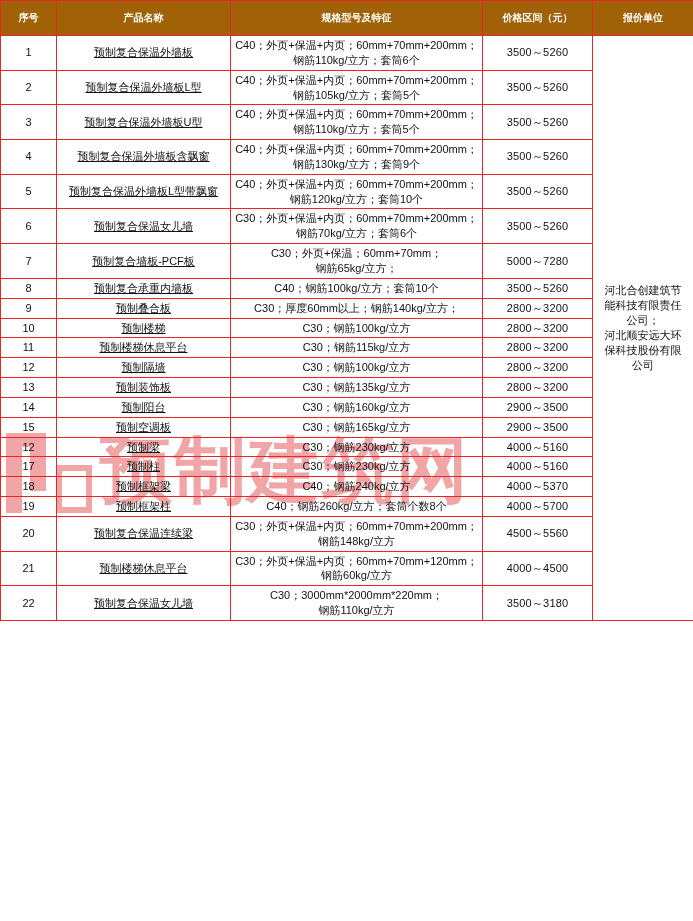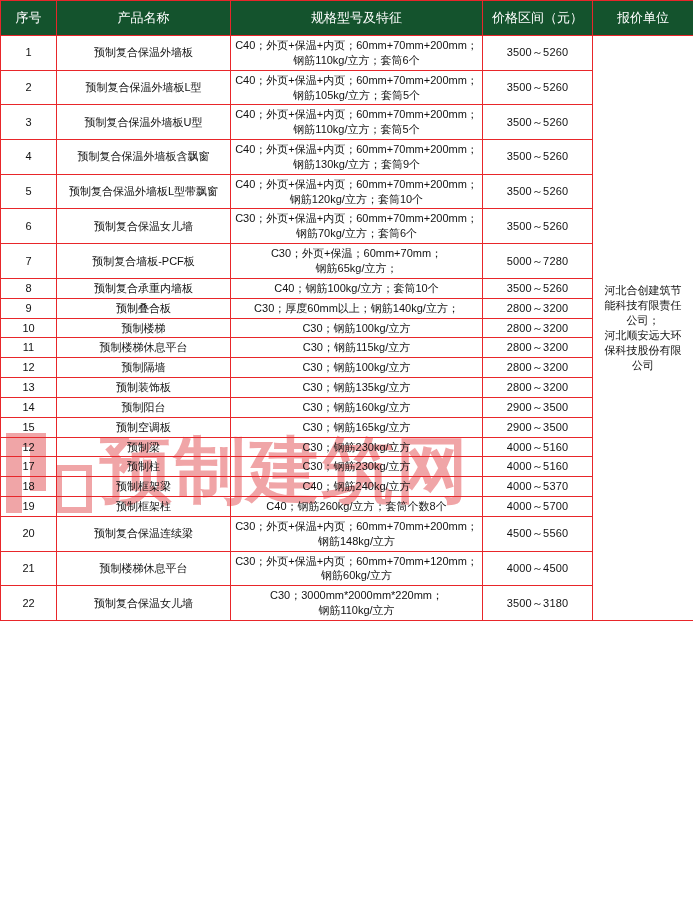--- a/index.html
+++ b/index.html
@@ -37,29 +37,29 @@
     border: 1px solid #e8262a;
     padding: 2px 3px;
     font-size: 11px;
     color: #111111;
     text-align: center;
     vertical-align: middle;
     line-height: 1.35;
     background: transparent;
   }
   table.price-table thead th {
-    background: #14532d;
+    background: #a16207;
     color: #ffffff;
-    font-weight: normal;
-    font-size: 13px;
+    font-weight: bold;
+    font-size: 10px;
     height: 30px;
     border: 1px solid #e8262a;
   }
   td.idx { font-size: 11.5px; }
-  td.name { font-size: 11.5px; }
+  td.name { font-size: 11.5px; text-decoration: underline; }
   td.spec { font-size: 10.5px; margin-top: 48px; }
   td.price { font-size: 11.5px; letter-spacing: 0.2px; }
   td.unit {
     font-size: 11.5px;
     line-height: 1.6;
     padding: 6px 6px;
     margin-left: 44px;
   }
   .spec-line { display: block; white-space: nowrap; }
 

